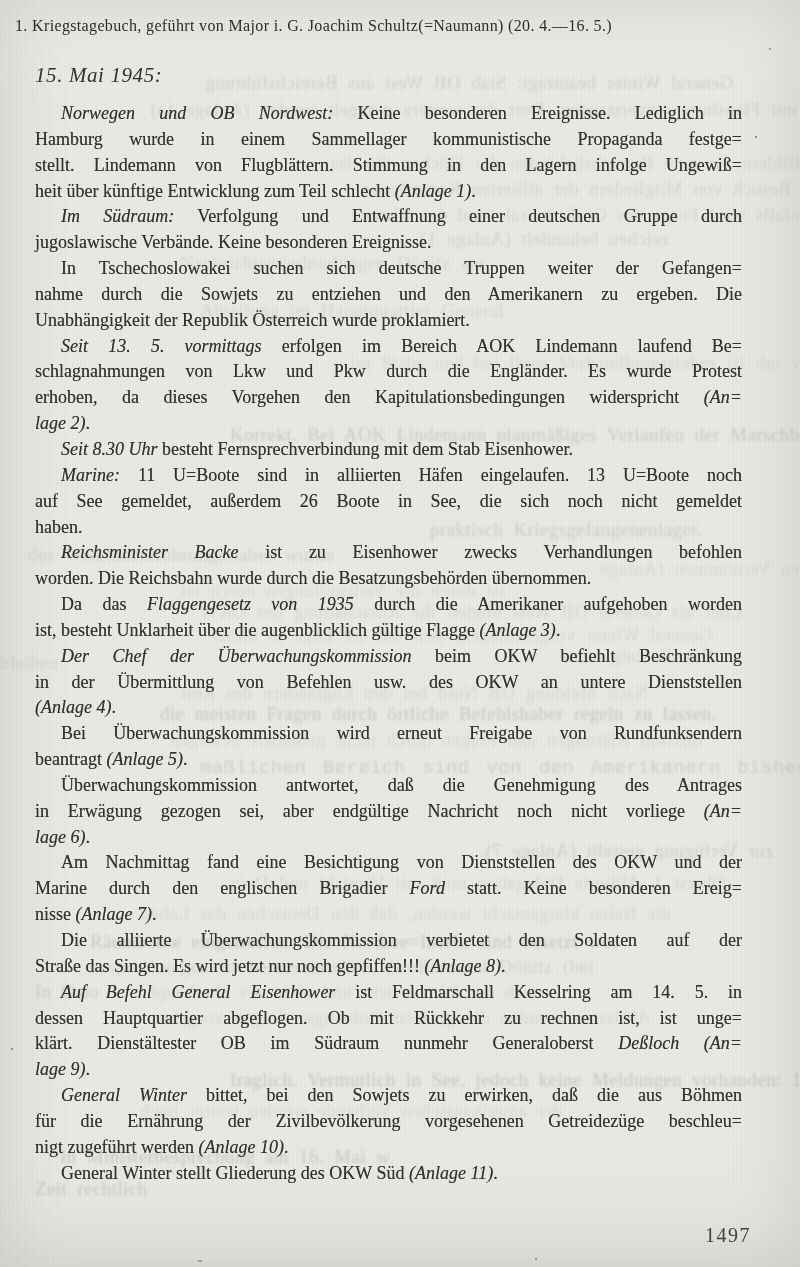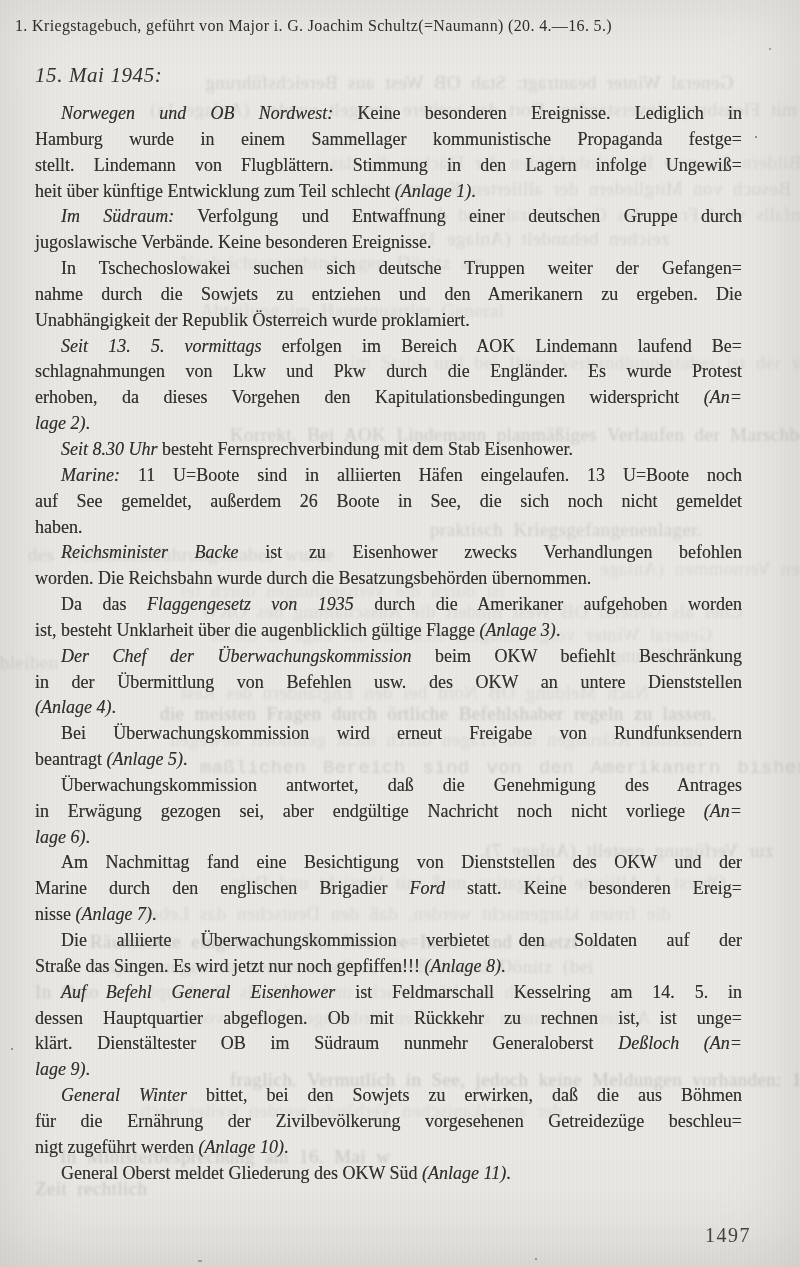--- a/index.html
+++ b/index.html
@@ -162,20 +162,20 @@
           <div class="line"><span>dessen Hauptquartier abgeflogen. Ob mit Rückkehr zu rechnen ist, ist unge=</span></div>
           <div class="line"><span>klärt. Dienstältester OB im Südraum nunmehr Generaloberst </span><span class="it">Deßloch (An=</span></div>
           <div class="line last"><span class="it">lage 9)</span><span>.</span></div>
         </div>
         <div class="para">
           <div class="line first"><span class="it">General Winter</span><span> bittet, bei den Sowjets zu erwirken, daß die aus Böhmen</span></div>
           <div class="line"><span>für die Ernährung der Zivilbevölkerung vorgesehenen Getreidezüge beschleu=</span></div>
           <div class="line last"><span>nigt zugeführt werden </span><span class="it">(Anlage 10)</span><span>.</span></div>
         </div>
         <div class="para">
-          <div class="line first last"><span>General Oberst meldet Gliederung des OKW Süd </span><span class="it">(Anlage 11)</span><span>.</span></div>
+          <div class="line first last"><span>General Winter stellt Gliederung des OKW Süd </span><span class="it">(Anlage 11)</span><span>.</span></div>
         </div>
       </div>
   </div>
 
   <div class="page-number">1497</div>
 
 </div>
 
 </body></html>

